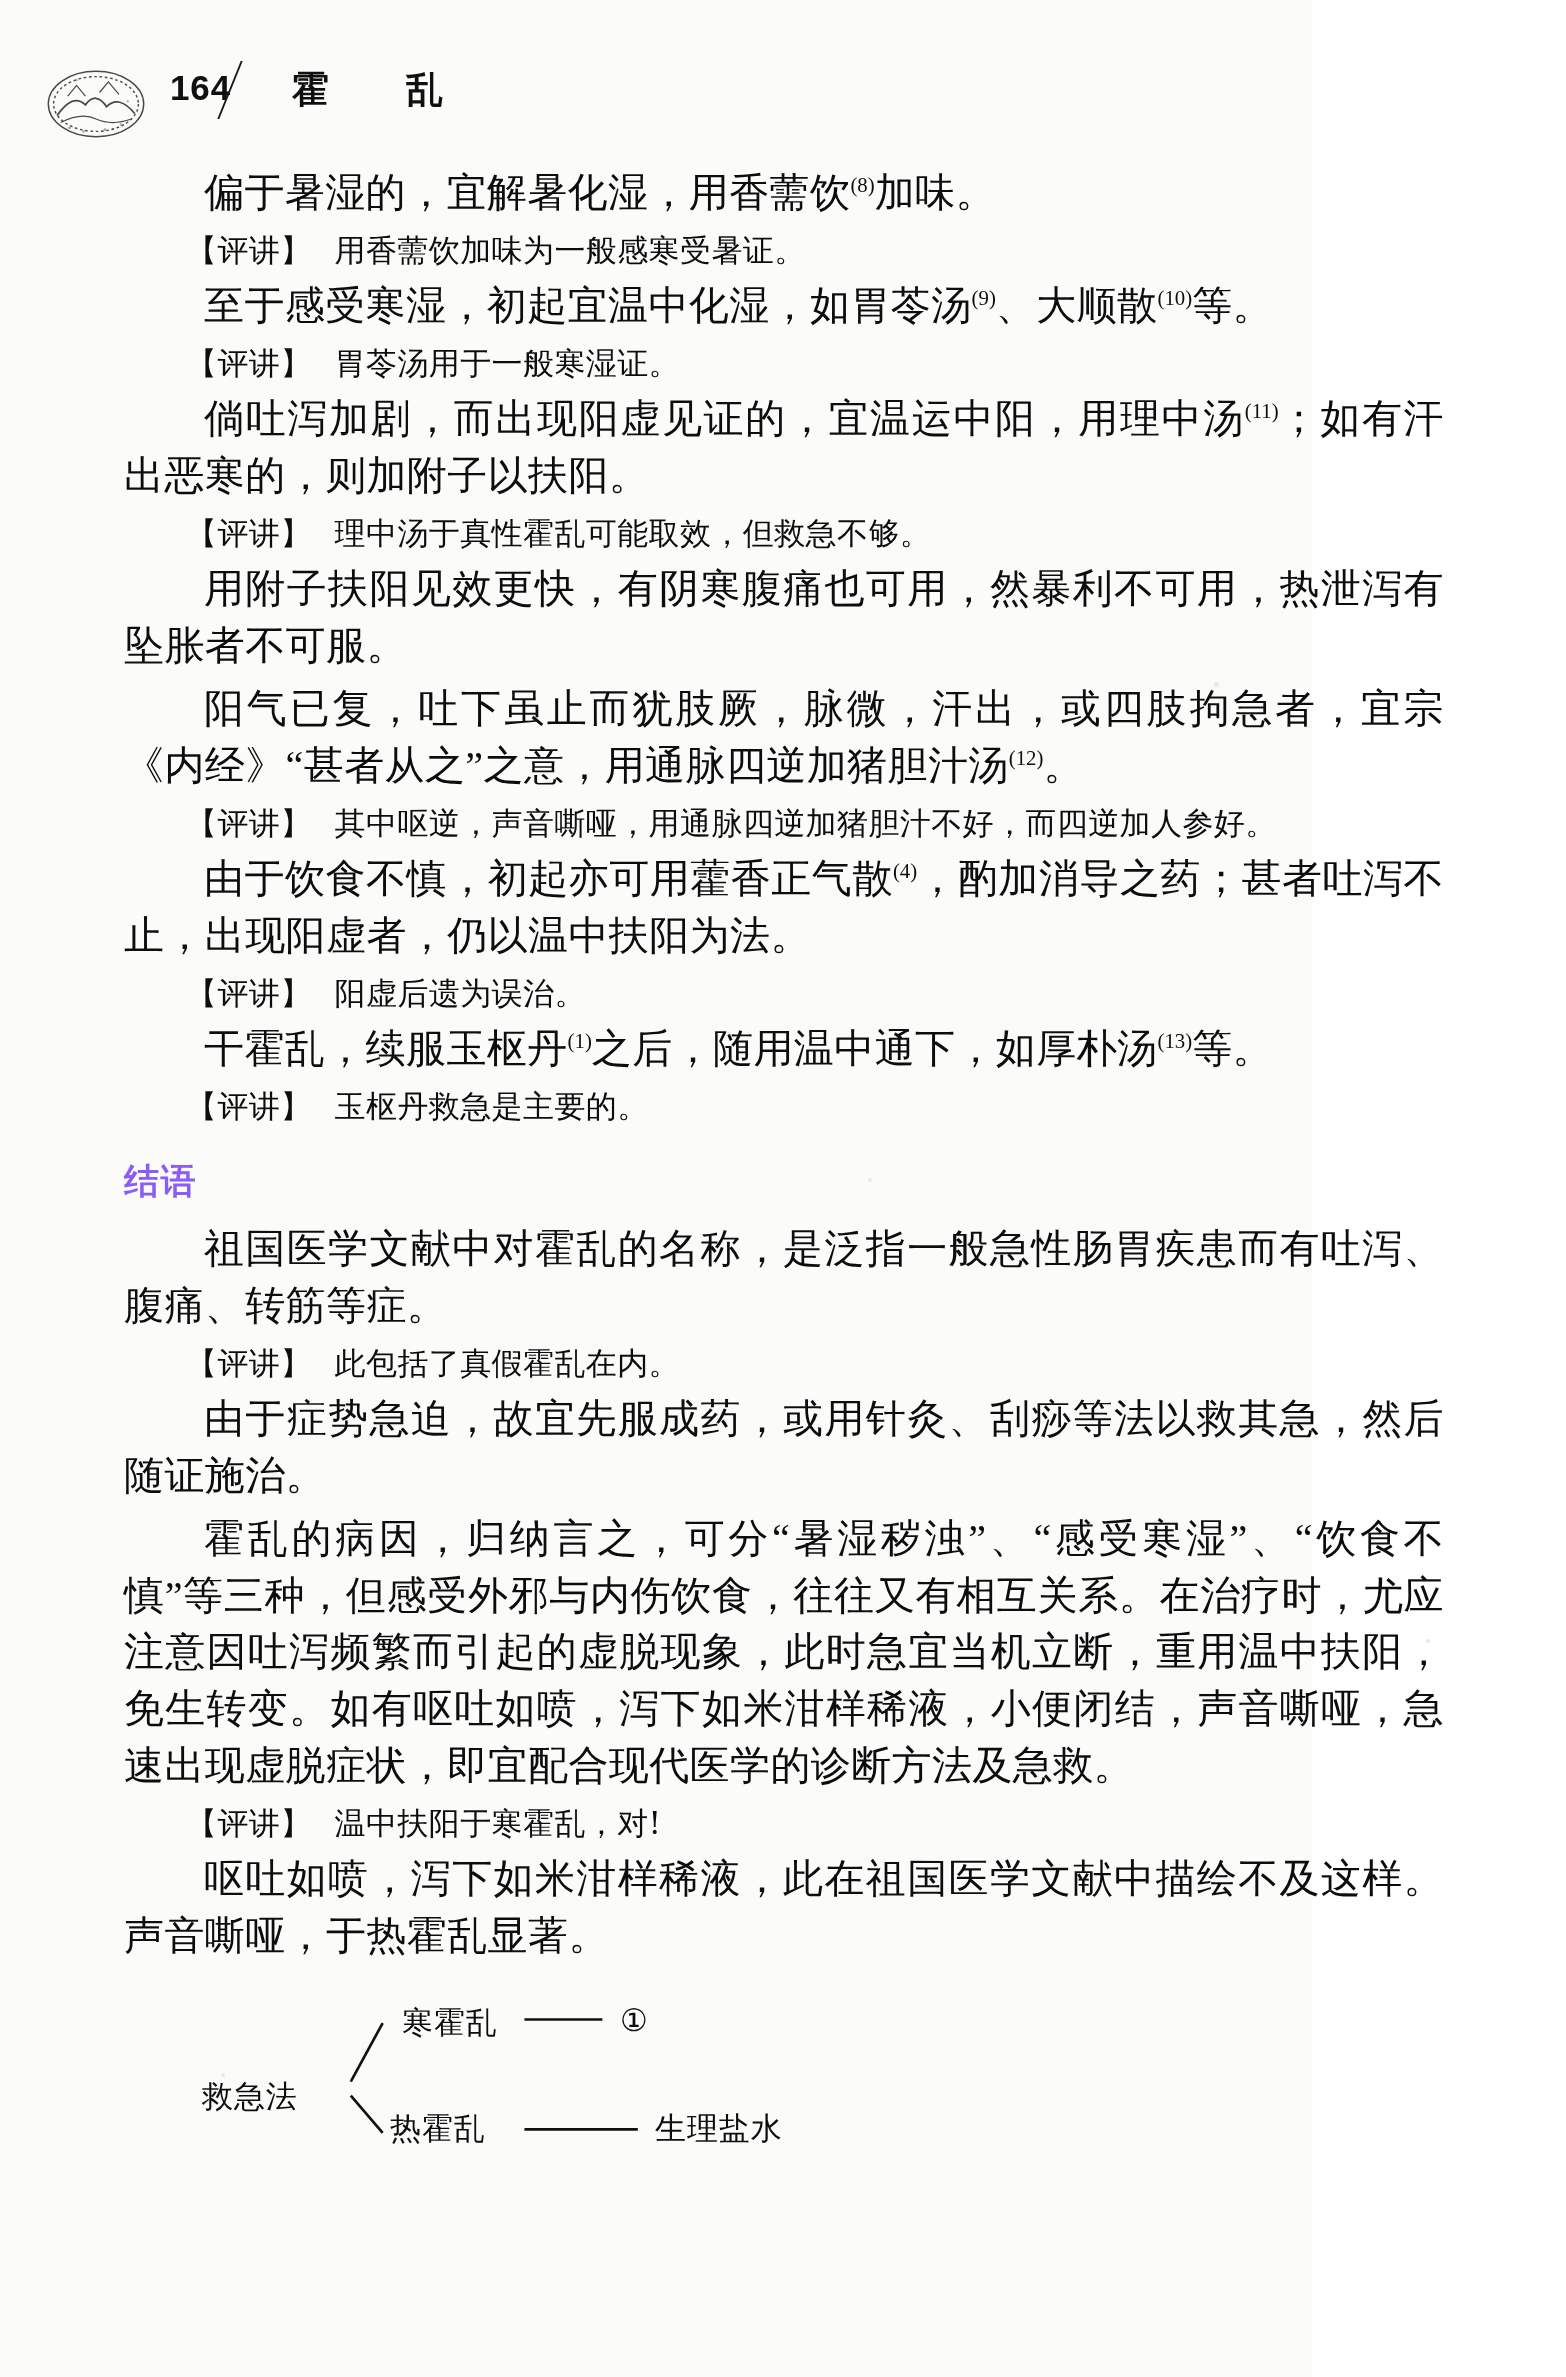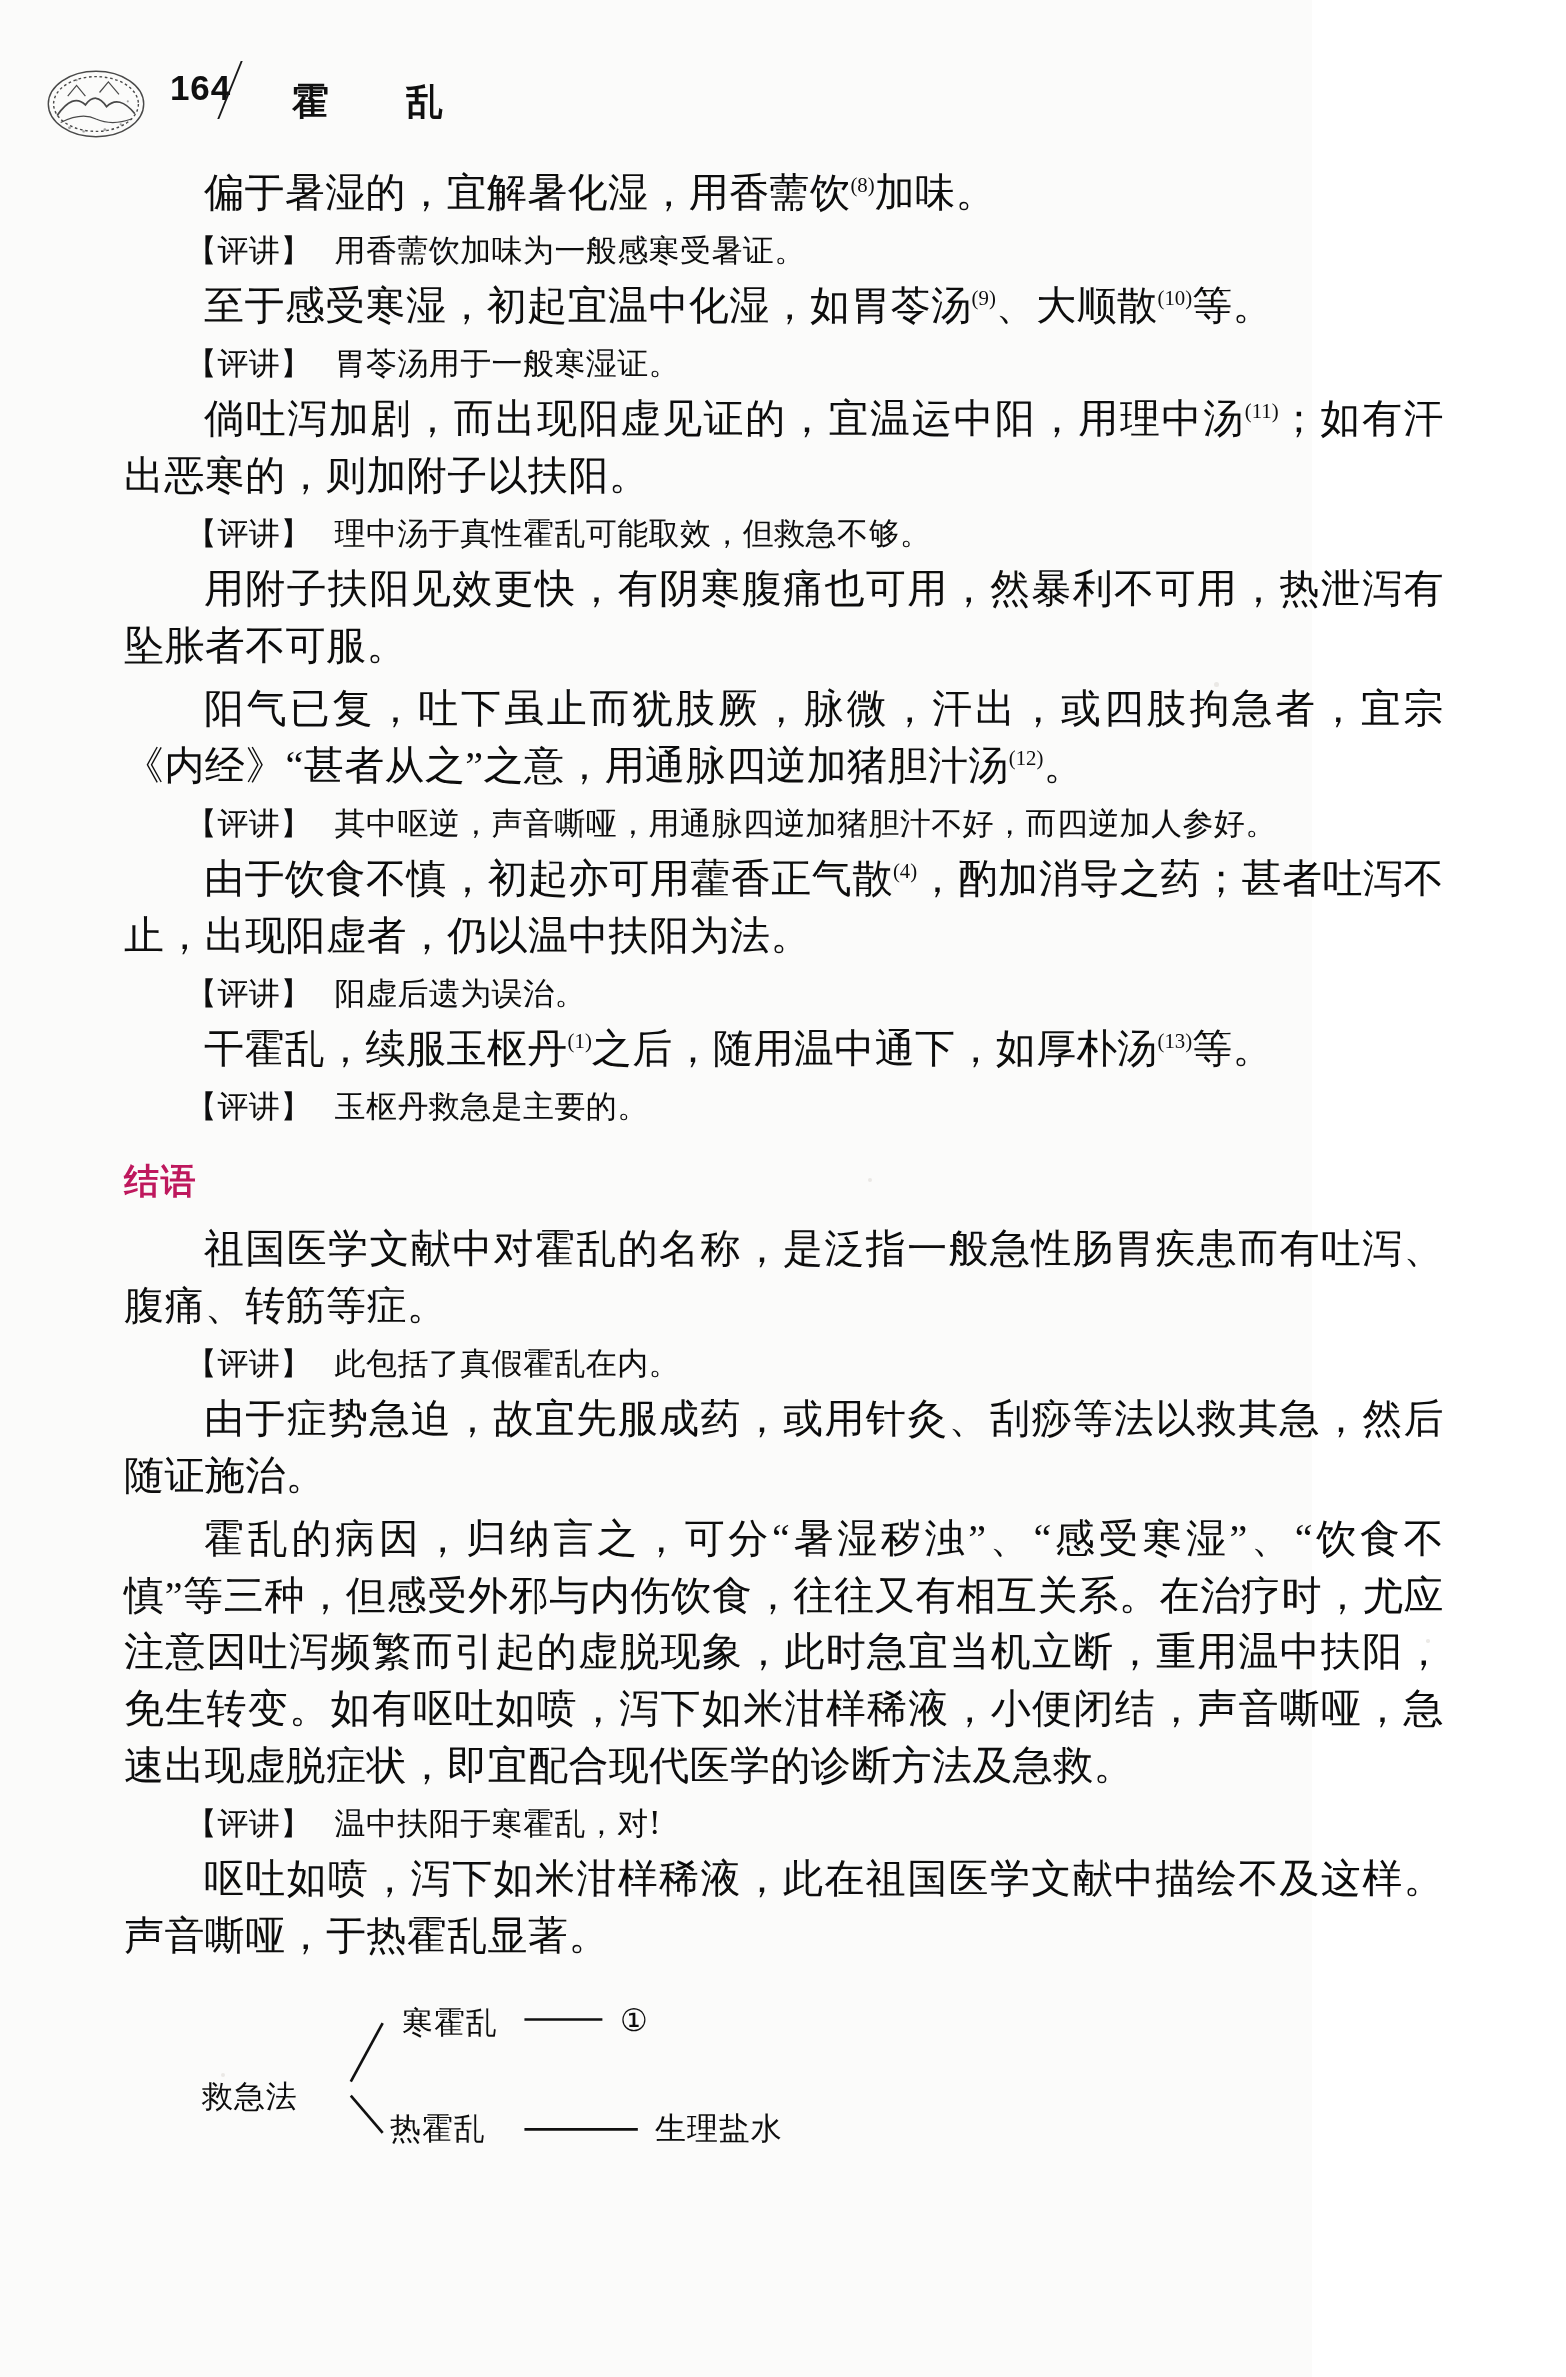--- a/index.html
+++ b/index.html
@@ -53,21 +53,21 @@
     left: 229px;
     top: 17.7px;
     width: 64px;
     height: 58px;
     border-left: 2.7px solid #1a1a1a;
     transform: skewX(-22deg);
   }
   .header-title {
     position: absolute;
     left: 292px;
-    top: 34px;
+    top: 22px;
     font-size: 37px;
     font-weight: 700;
     letter-spacing: 32px;
     color: #101010;
     font-family: "DejaVu Serif", serif;
   }
 
   
   .content {
     position: absolute;
@@ -100,21 +100,21 @@
     vertical-align: super;
     letter-spacing: 0;
   }
 
   h2.section-heading {
     margin: 30px 0 16px 0;
     font-size: 35px;
     font-weight: 700;
     letter-spacing: 1.8px;
     font-family: "DejaVu Sans", "Liberation Sans", sans-serif;
-    color: #be185d;
+    color: #8b5cf6;
   }
 
   
   .diagram {
     position: relative;
     margin-top: 12.4px;
     height: 186px;
     width: 100%;
   }
   .diag-label {

